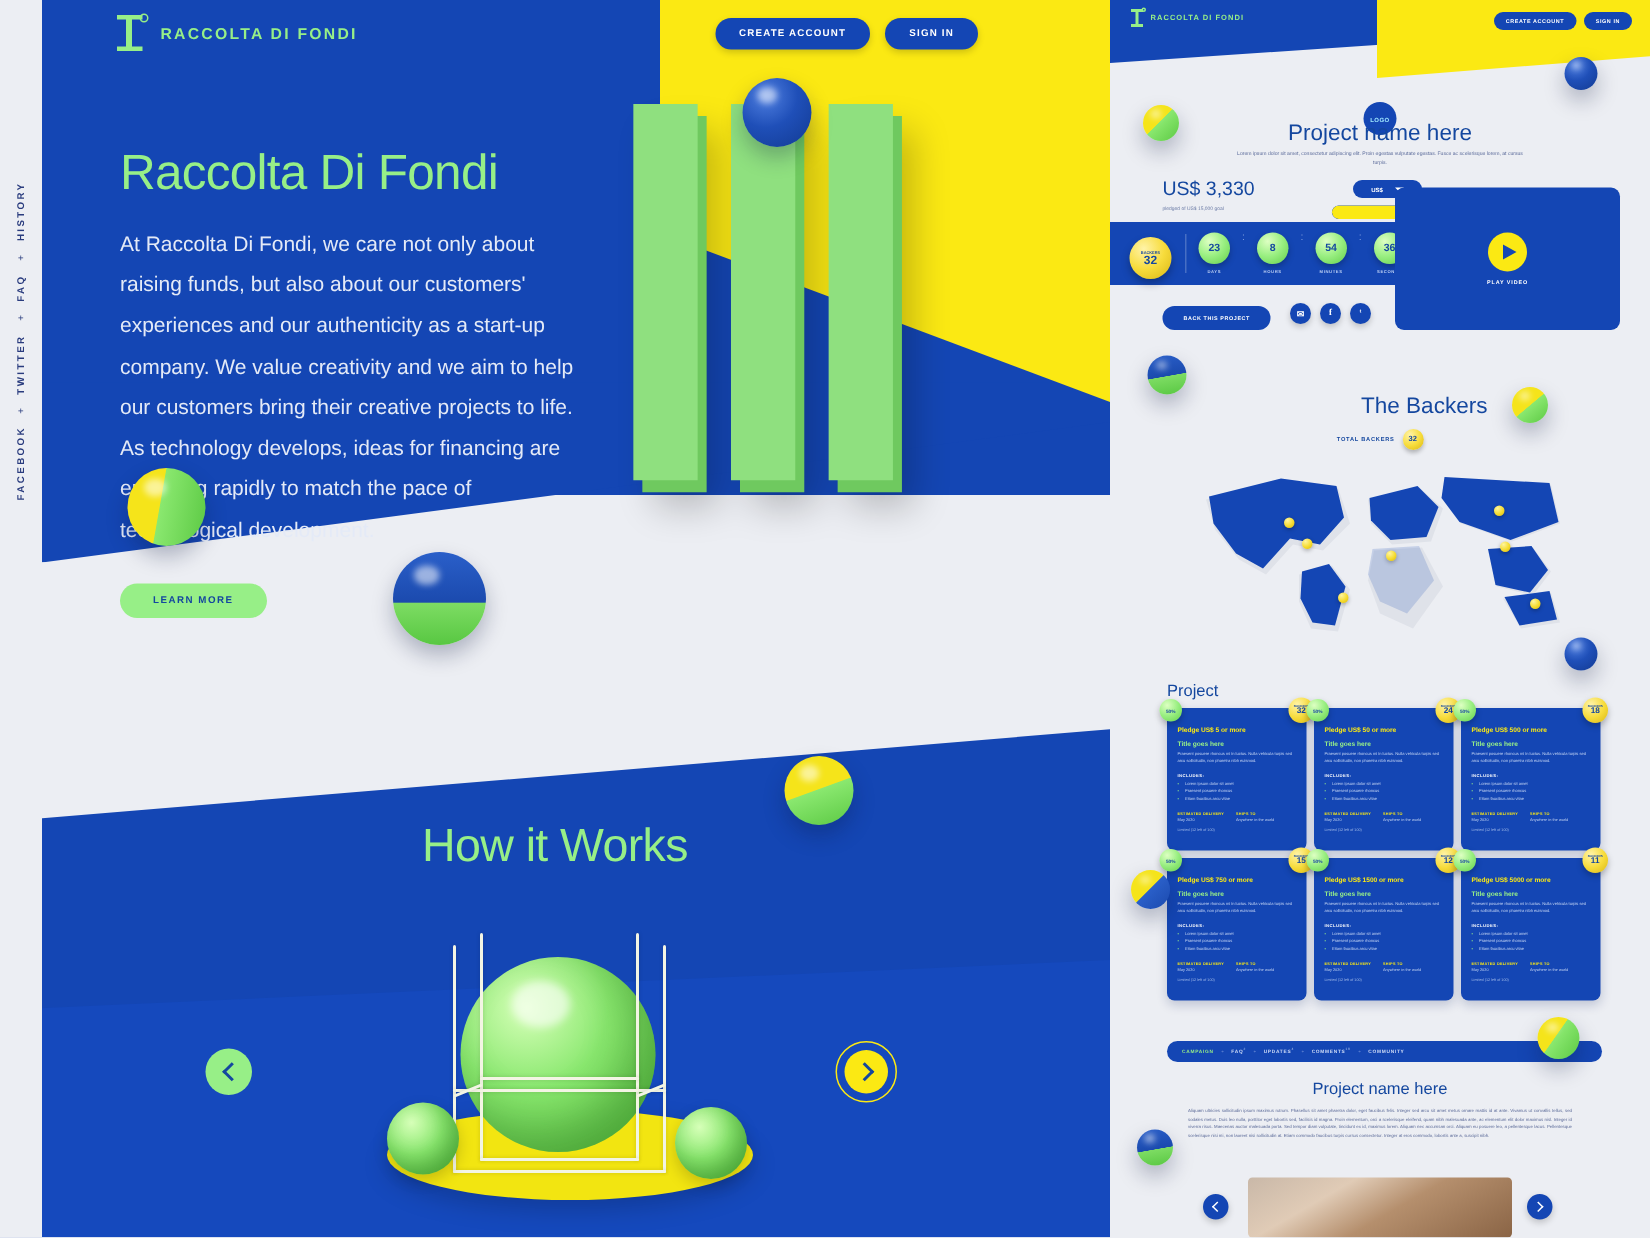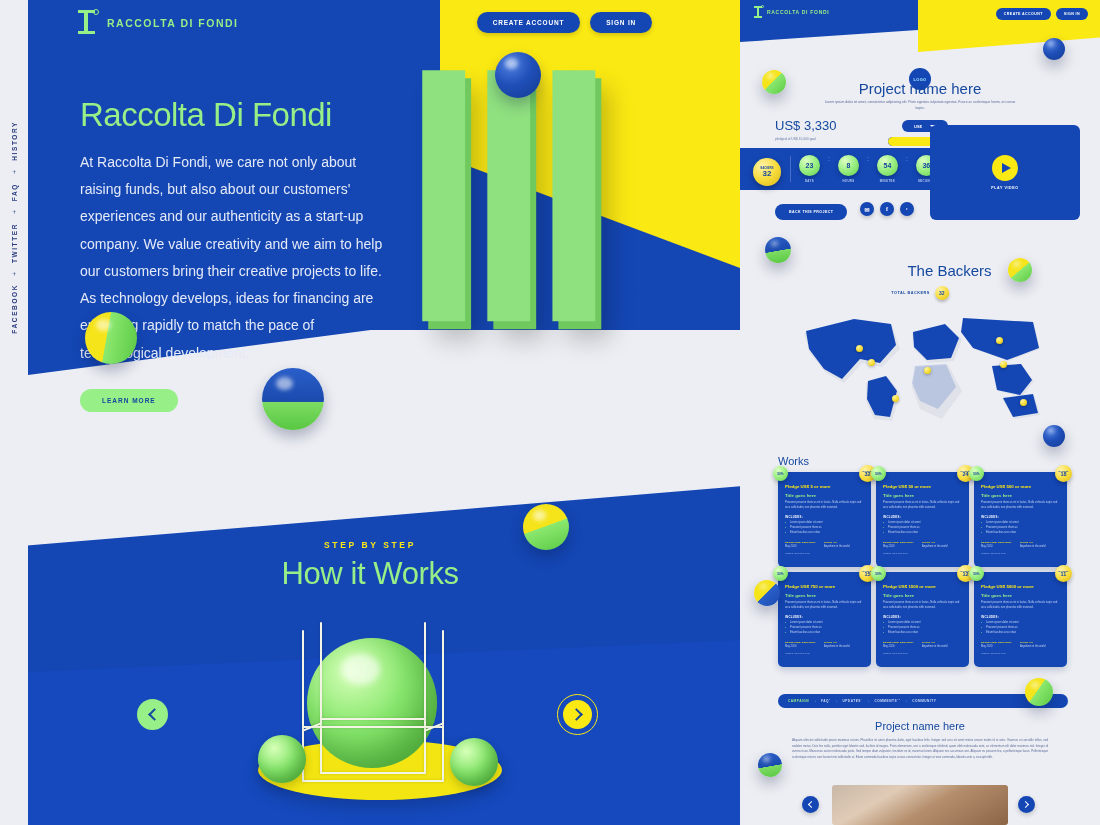--- a/index.html
+++ b/index.html
@@ -462,21 +462,20 @@
       </div>
     </div>
 
     <div class="hero-content">
       <div class="hero-title">Raccolta Di Fondi</div>
       <div class="hero-body">At Raccolta Di Fondi, we care not only about raising funds, but also about our customers' experiences and our authenticity as a start-up company. We value creativity and we aim to help our customers bring their creative projects to life. As technology develops, ideas for financing are emerging rapidly to match the pace of technological development.</div>
       <button class="learn-btn">LEARN MORE</button>
     </div>
 
     <div class="howitworks">
-      <div class="step-label">STEP BY STEP</div>
       <div class="hiw-title">How it Works</div>
     </div>
 
     <div class="scene">
       <div class="platform"></div>
       <div class="bigball"></div>
       <div class="cage">
         <i style="left:0;   top:0;   width:2px; height:152px;"></i>
         <i style="left:140px;top:0;   width:2px; height:152px;"></i>
         <i style="left:18px; top:-8px;width:2px; height:152px;"></i>
@@ -622,21 +621,21 @@
       </svg>
       <span class="map-pin" style="left:60px;  top:40px;"></span>
       <span class="map-pin" style="left:72px;  top:54px;"></span>
       <span class="map-pin" style="left:96px;  top:90px;"></span>
       <span class="map-pin" style="left:128px; top:62px;"></span>
       <span class="map-pin" style="left:200px; top:32px;"></span>
       <span class="map-pin" style="left:204px; top:56px;"></span>
       <span class="map-pin" style="left:224px; top:94px;"></span>
     </div>
 
-    <div class="pledge-title">Works</div>
+    <div class="pledge-title">Project</div>
     <div class="pledge-grid" id="pledge-grid">
   <div class="pledge-card">
     <div class="pc-badge-l">50%</div>
     <div class="pc-badge-r">
       <span class="l">BACKERS</span>
       <span class="n">32</span>
     </div>
     <div class="pc-amount">Pledge US$ 5 or more</div>
     <div class="pc-title">Title goes here</div>
     <div class="pc-desc">Praesent posuere rhoncus mi in luctus. Nulla vehicula turpis sed arcu sollicitudin, non pharetra nibh euismod.</div>

